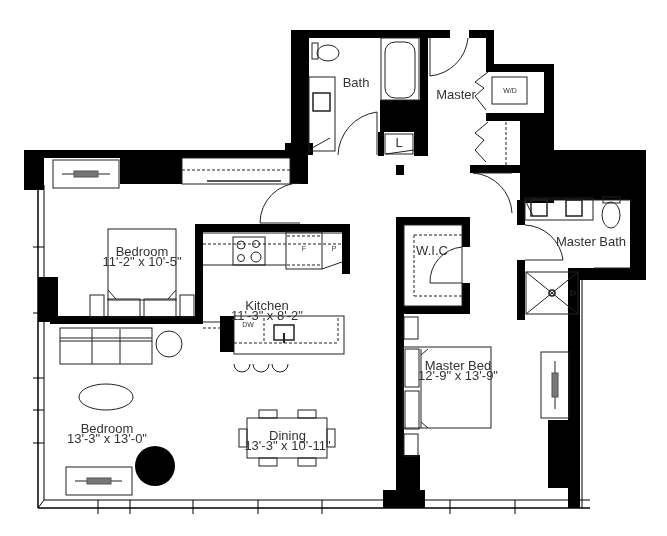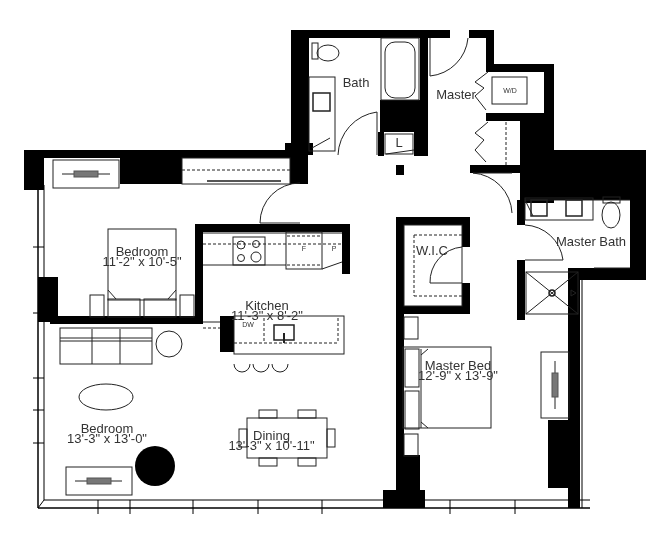--- a/index.html
+++ b/index.html
@@ -229,20 +229,20 @@
 </svg>
 
 <div class="lbl" style="left:336px;top:78px;width:40px;"><span>Bath</span></div>
 <div class="lbl" style="left:436px;top:90px;width:40px;"><span>Master</span></div>
 <div class="lbl" style="left:92px;top:247px;width:100px;text-align:center;"><span>Bedroom</span><span class="dim">11'-2" x 10'-5"</span></div>
 <div class="lbl" style="left:222px;top:301px;width:90px;"><span>Kitchen</span><span class="dim">11'-3" x 8'-2"</span></div>
 <div class="lbl" style="left:412px;top:246px;width:40px;"><span>W.I.C</span></div>
 <div class="lbl" style="left:556px;top:237px;width:70px;text-align:right;"><span>Master Bath</span></div>
 <div class="lbl" style="left:408px;top:361px;width:100px;"><span>Master Bed</span><span class="dim">12'-9" x 13'-9"</span></div>
 <div class="lbl" style="left:62px;top:424px;width:90px;"><span>Bedroom</span><span class="dim">13'-3" x 13'-0"</span></div>
-<div class="lbl" style="left:224px;top:431px;width:95px;"><span>Dining</span><span class="dim">13'-3" x 10'-11"</span></div>
+<div class="lbl" style="left:240px;top:431px;width:95px;"><span>Dining</span><span class="dim">13'-3" x 10'-11"</span></div>
 
 <div class="lbl small" style="left:497px;top:86px;width:26px;">W/D</div>
 <div class="lbl" style="left:390px;top:138px;width:18px;">L</div>
 <div class="lbl small" style="left:296px;top:244px;width:16px;">F</div>
 <div class="lbl small" style="left:326px;top:244px;width:16px;">P</div>
 <div class="lbl small" style="left:238px;top:320px;width:20px;">DW</div>
 </div>
 
 </body></html>

